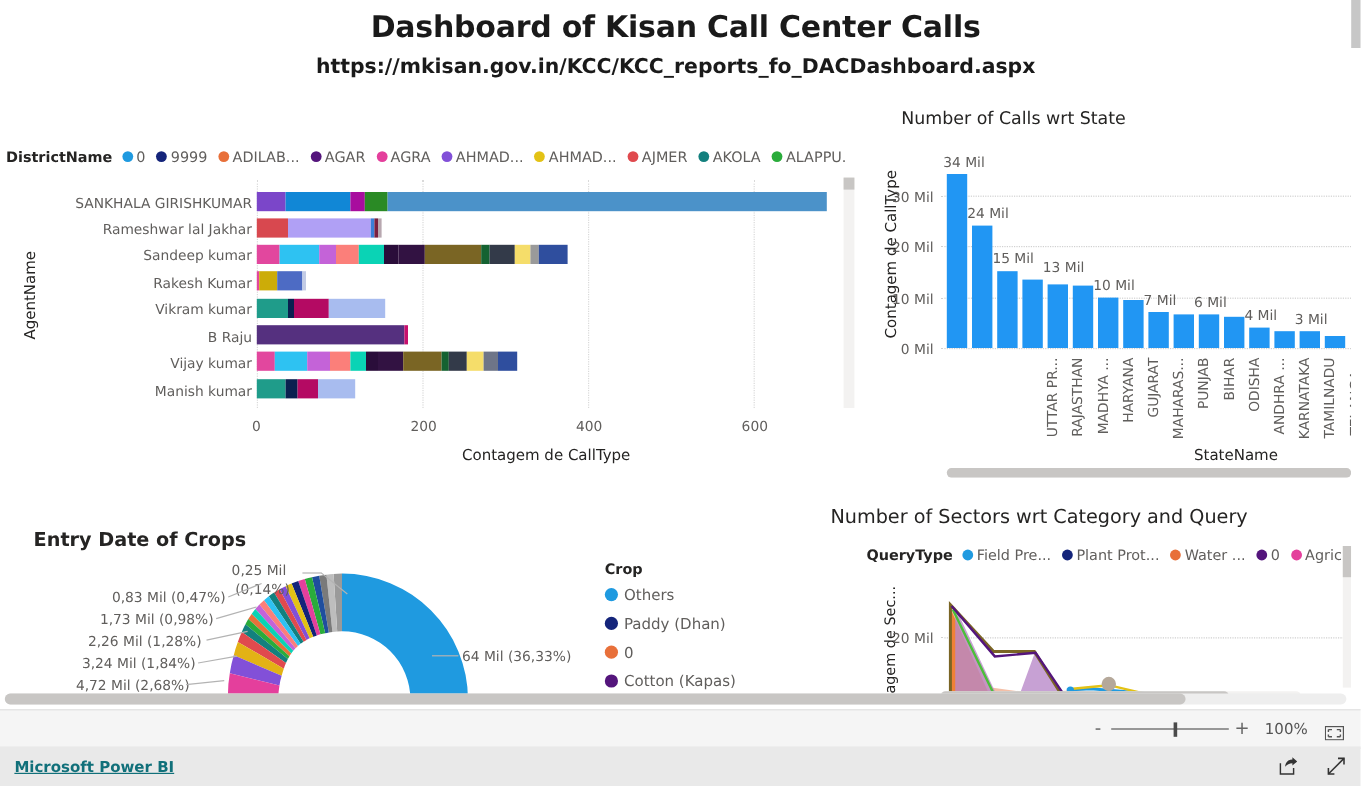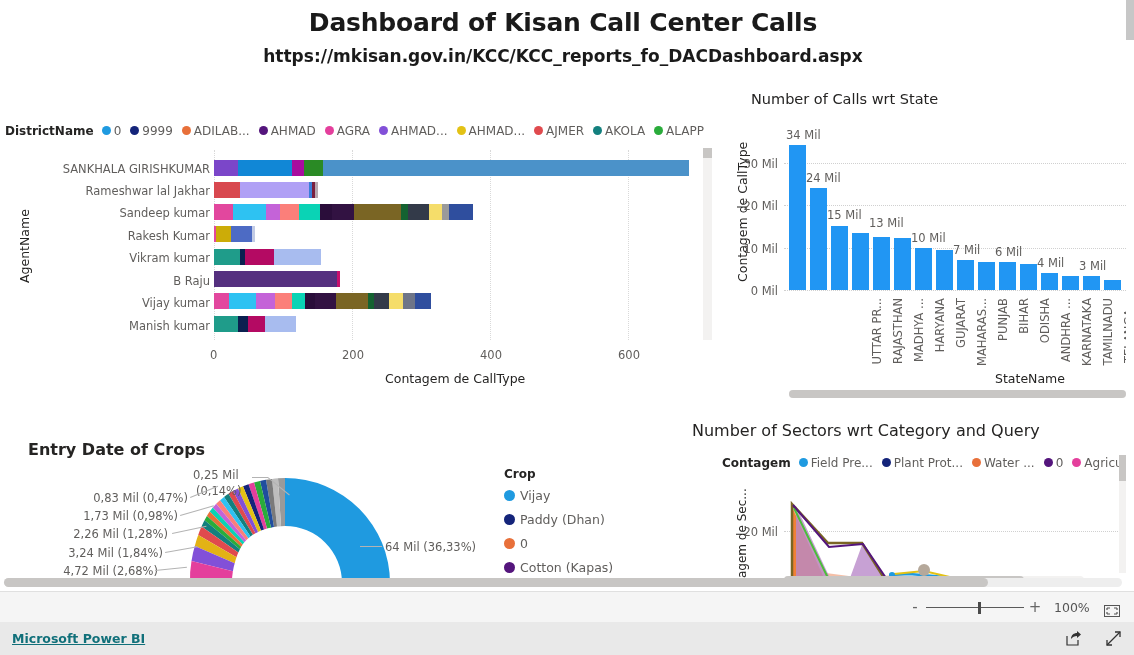--- a/index.html
+++ b/index.html
@@ -326,21 +326,21 @@
       <span class="legend-item">
           <span class="legend-dot" style="background:#14247a"></span>
           <span>9999</span>
         </span>
       <span class="legend-item">
           <span class="legend-dot" style="background:#e8703a"></span>
           <span>ADILAB...</span>
         </span>
       <span class="legend-item">
           <span class="legend-dot" style="background:#54157c"></span>
-          <span>AHMAD</span>
+          <span>AGAR</span>
         </span>
       <span class="legend-item">
           <span class="legend-dot" style="background:#e43f9c"></span>
           <span>AGRA</span>
         </span>
       <span class="legend-item">
           <span class="legend-dot" style="background:#8250d8"></span>
           <span>AHMAD...</span>
         </span>
       <span class="legend-item">
@@ -571,40 +571,40 @@
     <div class="lead d" style="left:180px; top:515px; width:35px; transform:rotate(-16deg);"></div>
     <div class="lead d" style="left:172px; top:533px; width:35px; transform:rotate(-12deg);"></div>
     <div class="lead d" style="left:165px; top:552px; width:33px; transform:rotate(-10deg);"></div>
     <div class="lead d" style="left:155px; top:570px; width:32px; transform:rotate(-6deg);"></div>
     <div class="lead" style="left:360px; top:546px; width:22px;"></div>
 
     <div class="crop-legend" style="left:504px; top:467px;">
       <div class="hd">Crop</div>
       <div class="crop-item">
           <span class="dot" style="background:#1f9ae0"></span>
-          <span>Vijay</span>
+          <span>Others</span>
         </div>
       <div class="crop-item">
           <span class="dot" style="background:#14247a"></span>
           <span>Paddy (Dhan)</span>
         </div>
       <div class="crop-item">
           <span class="dot" style="background:#e8703a"></span>
           <span>0</span>
         </div>
       <div class="crop-item">
           <span class="dot" style="background:#54157c"></span>
           <span>Cotton (Kapas)</span>
         </div>
     </div>
 
     <div class="vis-title" style="left:692px; top:421px; font-size:16px;">Number of Sectors wrt Category and Query</div>
 
     <div class="legend-row" style="left:722px; top:454px; width:404px; height:17px;">
-      <span class="legend-head">Contagem</span>
+      <span class="legend-head">QueryType</span>
       <span class="legend-item">
           <span class="legend-dot" style="background:#1f9ae0"></span>
           <span>Field Pre...</span>
         </span>
       <span class="legend-item">
           <span class="legend-dot" style="background:#14247a"></span>
           <span>Plant Prot...</span>
         </span>
       <span class="legend-item">
           <span class="legend-dot" style="background:#e8703a"></span>

